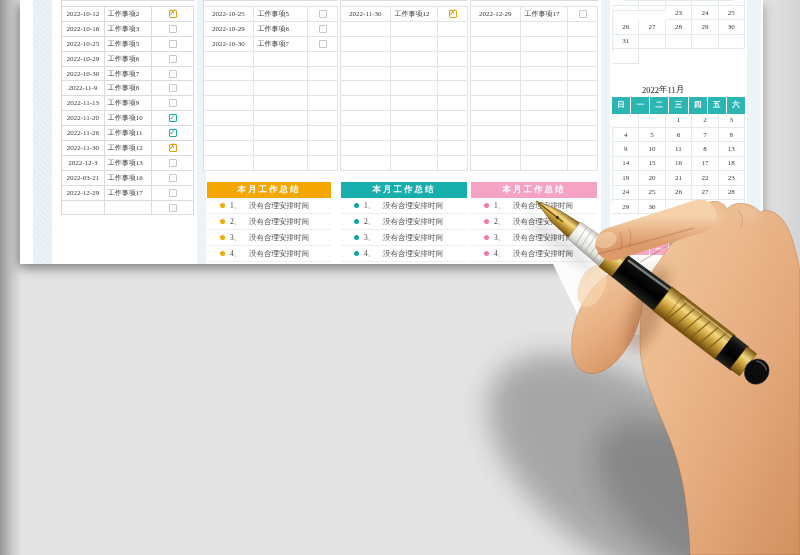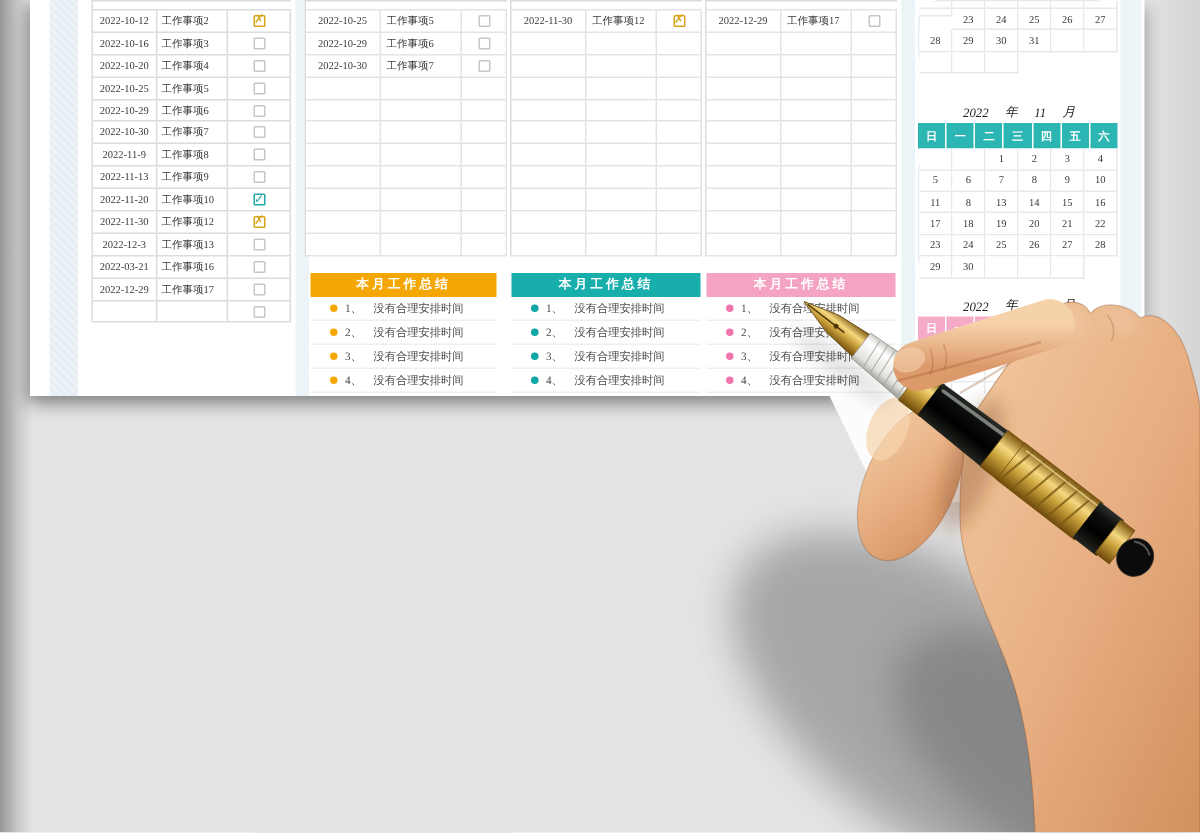--- a/index.html
+++ b/index.html
@@ -52,27 +52,27 @@
     font-weight:bold;font-size:8.5px;letter-spacing:2px;}
   .th-orange .shead{background:#F4A702}.th-teal .shead{background:#17AEAC}.th-pink .shead{background:#F4A3C2}
   .sitem{height:15px;display:flex;align-items:center;border-bottom:1px solid #efefef;
     font-size:7.5px;color:#4a4a4a;}
   .bullet{width:5px;height:5px;border-radius:50%;margin:0 5px 0 13px;flex:none;}
   .th-orange .bullet{background:#F4A702}.th-teal .bullet{background:#0FA6A6}.th-pink .bullet{background:#EF77AE}
   .num{width:15px}.stext{margin-left:4px;white-space:nowrap}
 
   
   .calwrap{position:absolute;left:592px;top:0;width:133px;}
-  .calgrid{display:grid;grid-template-columns:repeat(6,1fr);border-radius:15px;}
+  .calgrid{display:grid;grid-template-columns:repeat(5,1fr);border-radius:15px;}
   .ccell{box-sizing:border-box;border-right:1px solid #e4e9ec;border-bottom:1px solid #e4e9ec;
     height:14.4px;display:flex;align-items:center;justify-content:center;font-size:7px;color:#3a3a3a;background:#fff;}
   .cal-oct{border-left:1px solid #e4e9ec;border-top:1px solid #e4e9ec;}
   .cal-oct .ccell:nth-child(-n+7){height:5px;}
   .cal-days{border-left:1px solid #e4e9ec;}
-  .caltitle{display:flex;align-items:center;height:14px;font-size:8.5px;color:#222;gap:11px;padding-left:30px;font-style:italic;}
+  .caltitle{display:flex;align-items:center;height:14px;font-size:8.5px;color:#222;padding-left:30px;}
   .calhead{display:grid;grid-template-columns:repeat(7,1fr);gap:1px;}
   .calhead .hd{height:17px;display:flex;align-items:center;justify-content:center;
     color:#fff;font-weight:bold;font-size:7.5px;}
   .hd-teal .hd{background:#2CB6B3;}
   .hd-pink .hd{background:#F5ABC8;height:16px;}
   .mt1{margin-top:19px}.mt2{margin-top:11px}
 
   .hand-layer{position:absolute;left:0;top:0;width:800px;height:555px;pointer-events:none;}
 </style>
 </head>
@@ -106,27 +106,20 @@
   </div>
 
   <div class="trow">
     <div class="c c1">2022-10-16</div>
     <div class="c c2">工作事项3</div>
     <div class="c c3">
             <span class="cb empty"></span>
           </div>
   </div>
 
-  <div class="trow">
-    <div class="c c1">2022-10-20</div>
-    <div class="c c2">工作事项4</div>
-    <div class="c c3">
-            <span class="cb empty"></span>
-          </div>
-  </div>
 
   <div class="trow">
     <div class="c c1">2022-10-25</div>
     <div class="c c2">工作事项5</div>
     <div class="c c3">
             <span class="cb empty"></span>
           </div>
   </div>
 
   <div class="trow">
@@ -162,20 +155,27 @@
   </div>
 
   <div class="trow">
     <div class="c c1">2022-11-20</div>
     <div class="c c2">工作事项10</div>
     <div class="c c3">
             <span class="cb teal"></span>
           </div>
   </div>
 
+  <div class="trow">
+    <div class="c c1">2022-11-26</div>
+    <div class="c c2">工作事项11</div>
+    <div class="c c3">
+            <span class="cb teal"></span>
+          </div>
+  </div>
 
   <div class="trow">
     <div class="c c1">2022-11-30</div>
     <div class="c c2">工作事项12</div>
     <div class="c c3">
             <span class="cb yellow"></span>
           </div>
   </div>
 
   <div class="trow">

